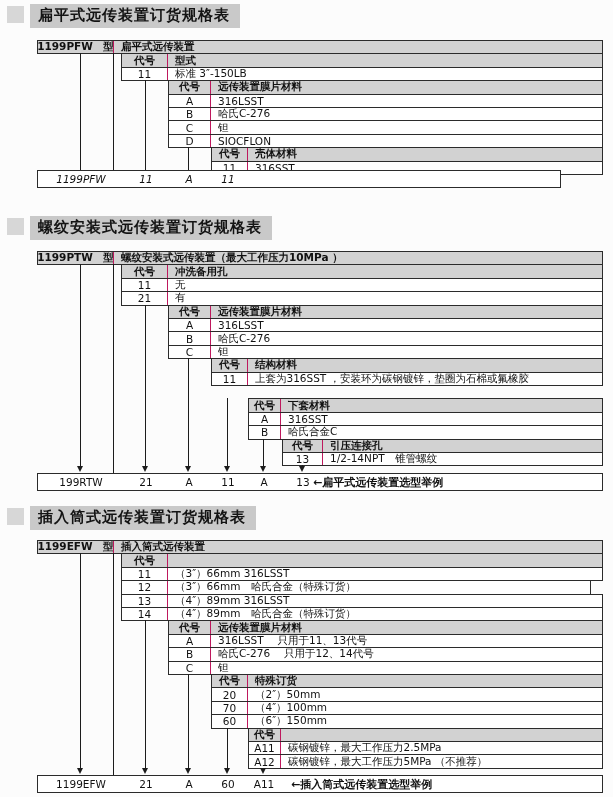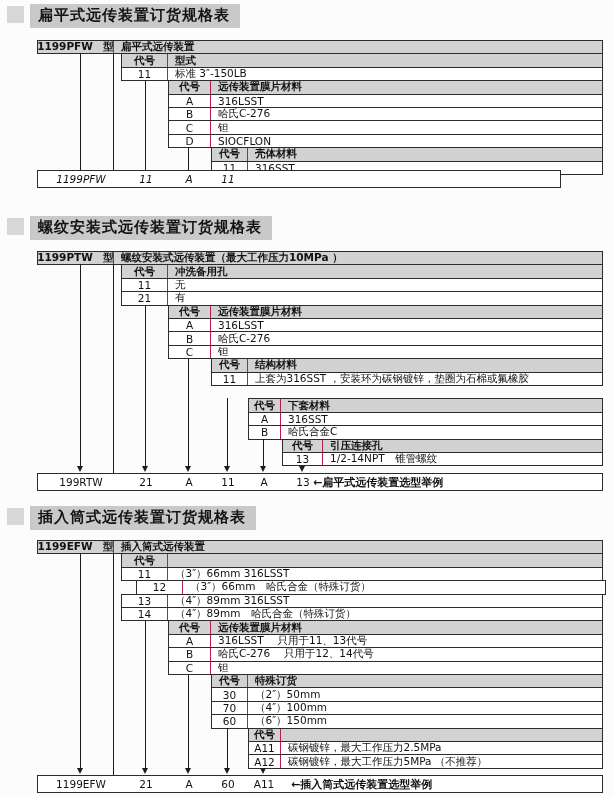--- a/index.html
+++ b/index.html
@@ -239,21 +239,21 @@
       <div class="code-cell" style="width: 76px;">1199EFW　型</div>
       <div class="desc-cell">插入筒式远传装置</div>
     </div>
     <div class="t-row hdr" style="left: 121px; top: 553.4px; width: 482px; height: 14.4px;">
       <div class="code-cell" style="width: 46px;">代号</div>
     </div>
     <div class="t-row" style="left: 121px; top: 566.8px; width: 482px; height: 14.4px;">
       <div class="code-cell" style="width: 46px;">11</div>
       <div class="desc-cell">（3″）66mm 316LSST</div>
     </div>
-    <div class="t-row" style="left: 136px; top: 580.2px; width: 470px; height: 14.4px;">
+    <div class="t-row" style="left: 121px; top: 580.2px; width: 470px; height: 14.4px;">
       <div class="code-cell" style="width: 46px;">12</div>
       <div class="desc-cell">（3″）66mm　哈氏合金（特殊订货）</div>
     </div>
     <div class="t-row" style="left: 121px; top: 593.6px; width: 482px; height: 14.4px;">
       <div class="code-cell" style="width: 46px;">13</div>
       <div class="desc-cell">（4″）89mm 316LSST</div>
     </div>
     <div class="t-row" style="left: 121px; top: 607px; width: 482px; height: 14.4px;">
       <div class="code-cell" style="width: 46px;">14</div>
       <div class="desc-cell">（4″）89mm　哈氏合金（特殊订货）</div>
@@ -272,21 +272,21 @@
     </div>
     <div class="t-row" style="left: 168px; top: 660.6px; width: 435px; height: 14.4px;">
       <div class="code-cell" style="width: 42px;">C</div>
       <div class="desc-cell">钽</div>
     </div>
     <div class="t-row hdr" style="left: 211px; top: 674px; width: 392px; height: 14.4px;">
       <div class="code-cell" style="width: 36px;">代号</div>
       <div class="desc-cell">特殊订货</div>
     </div>
     <div class="t-row" style="left: 211px; top: 687.4px; width: 392px; height: 14.4px;">
-      <div class="code-cell" style="width: 36px;">30</div>
+      <div class="code-cell" style="width: 36px;">20</div>
       <div class="desc-cell">（2″）50mm</div>
     </div>
     <div class="t-row" style="left: 211px; top: 700.8px; width: 392px; height: 14.4px;">
       <div class="code-cell" style="width: 36px;">70</div>
       <div class="desc-cell">（4″）100mm</div>
     </div>
     <div class="t-row" style="left: 211px; top: 714.2px; width: 392px; height: 14.4px;">
       <div class="code-cell" style="width: 36px;">60</div>
       <div class="desc-cell">（6″）150mm</div>
     </div>

